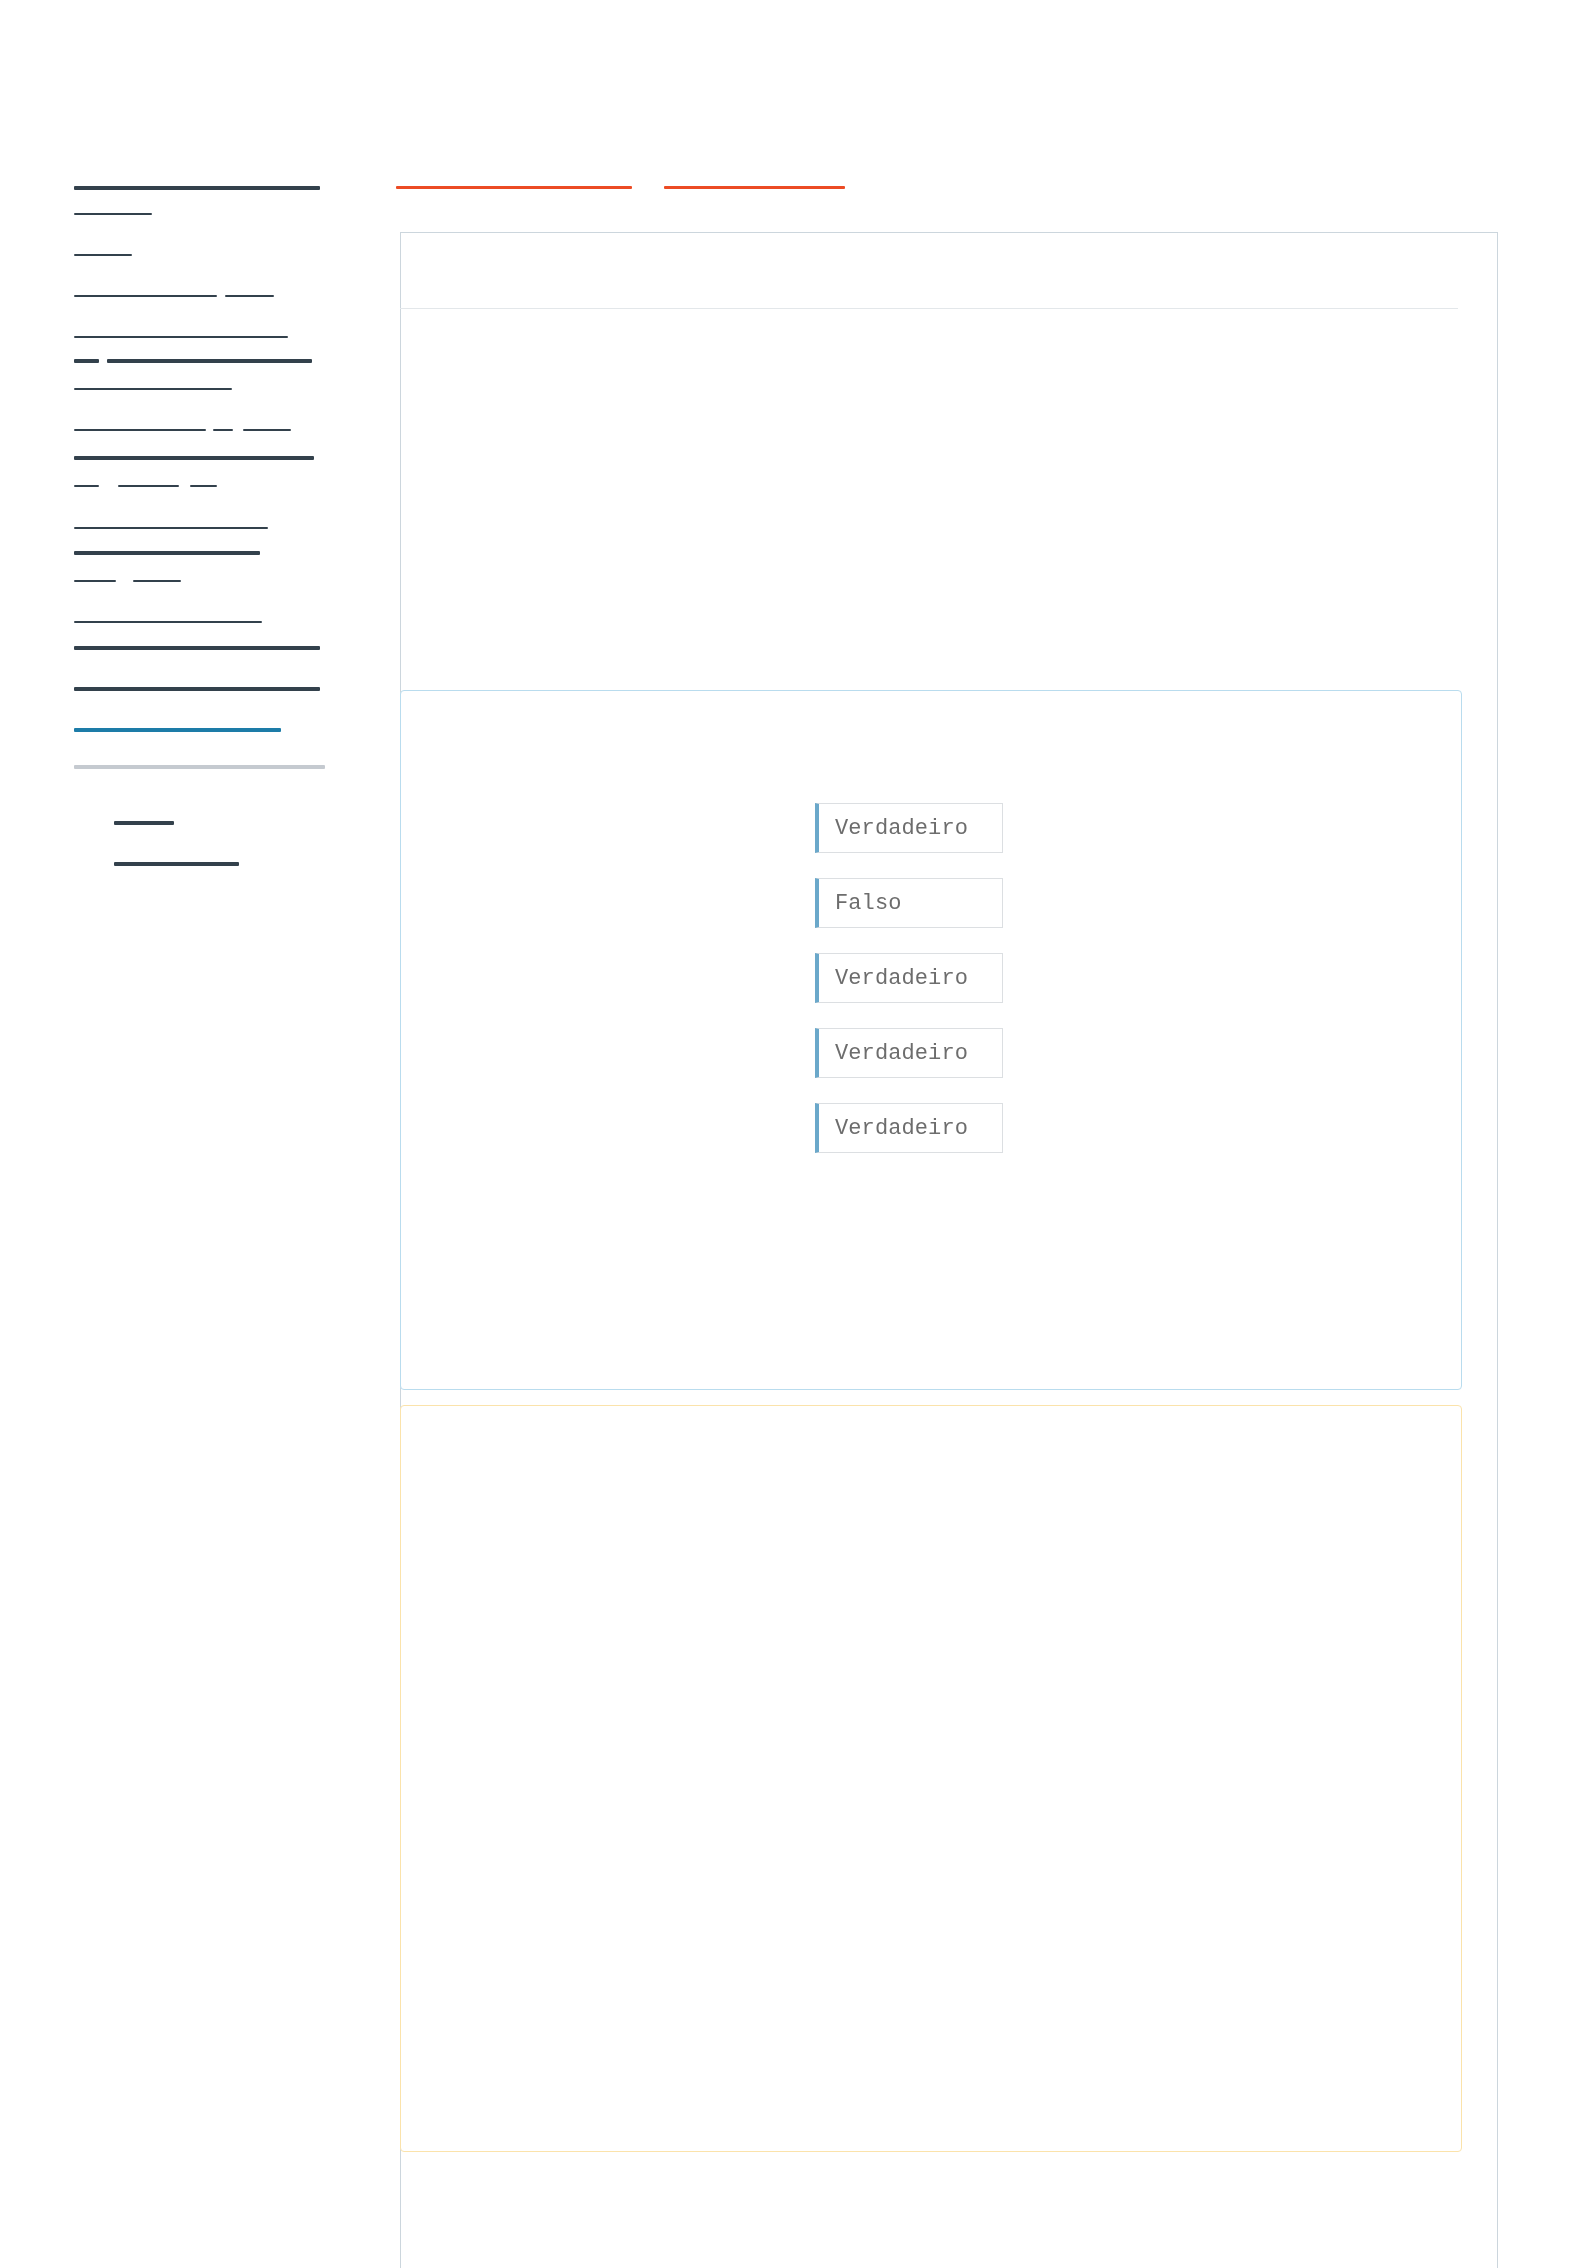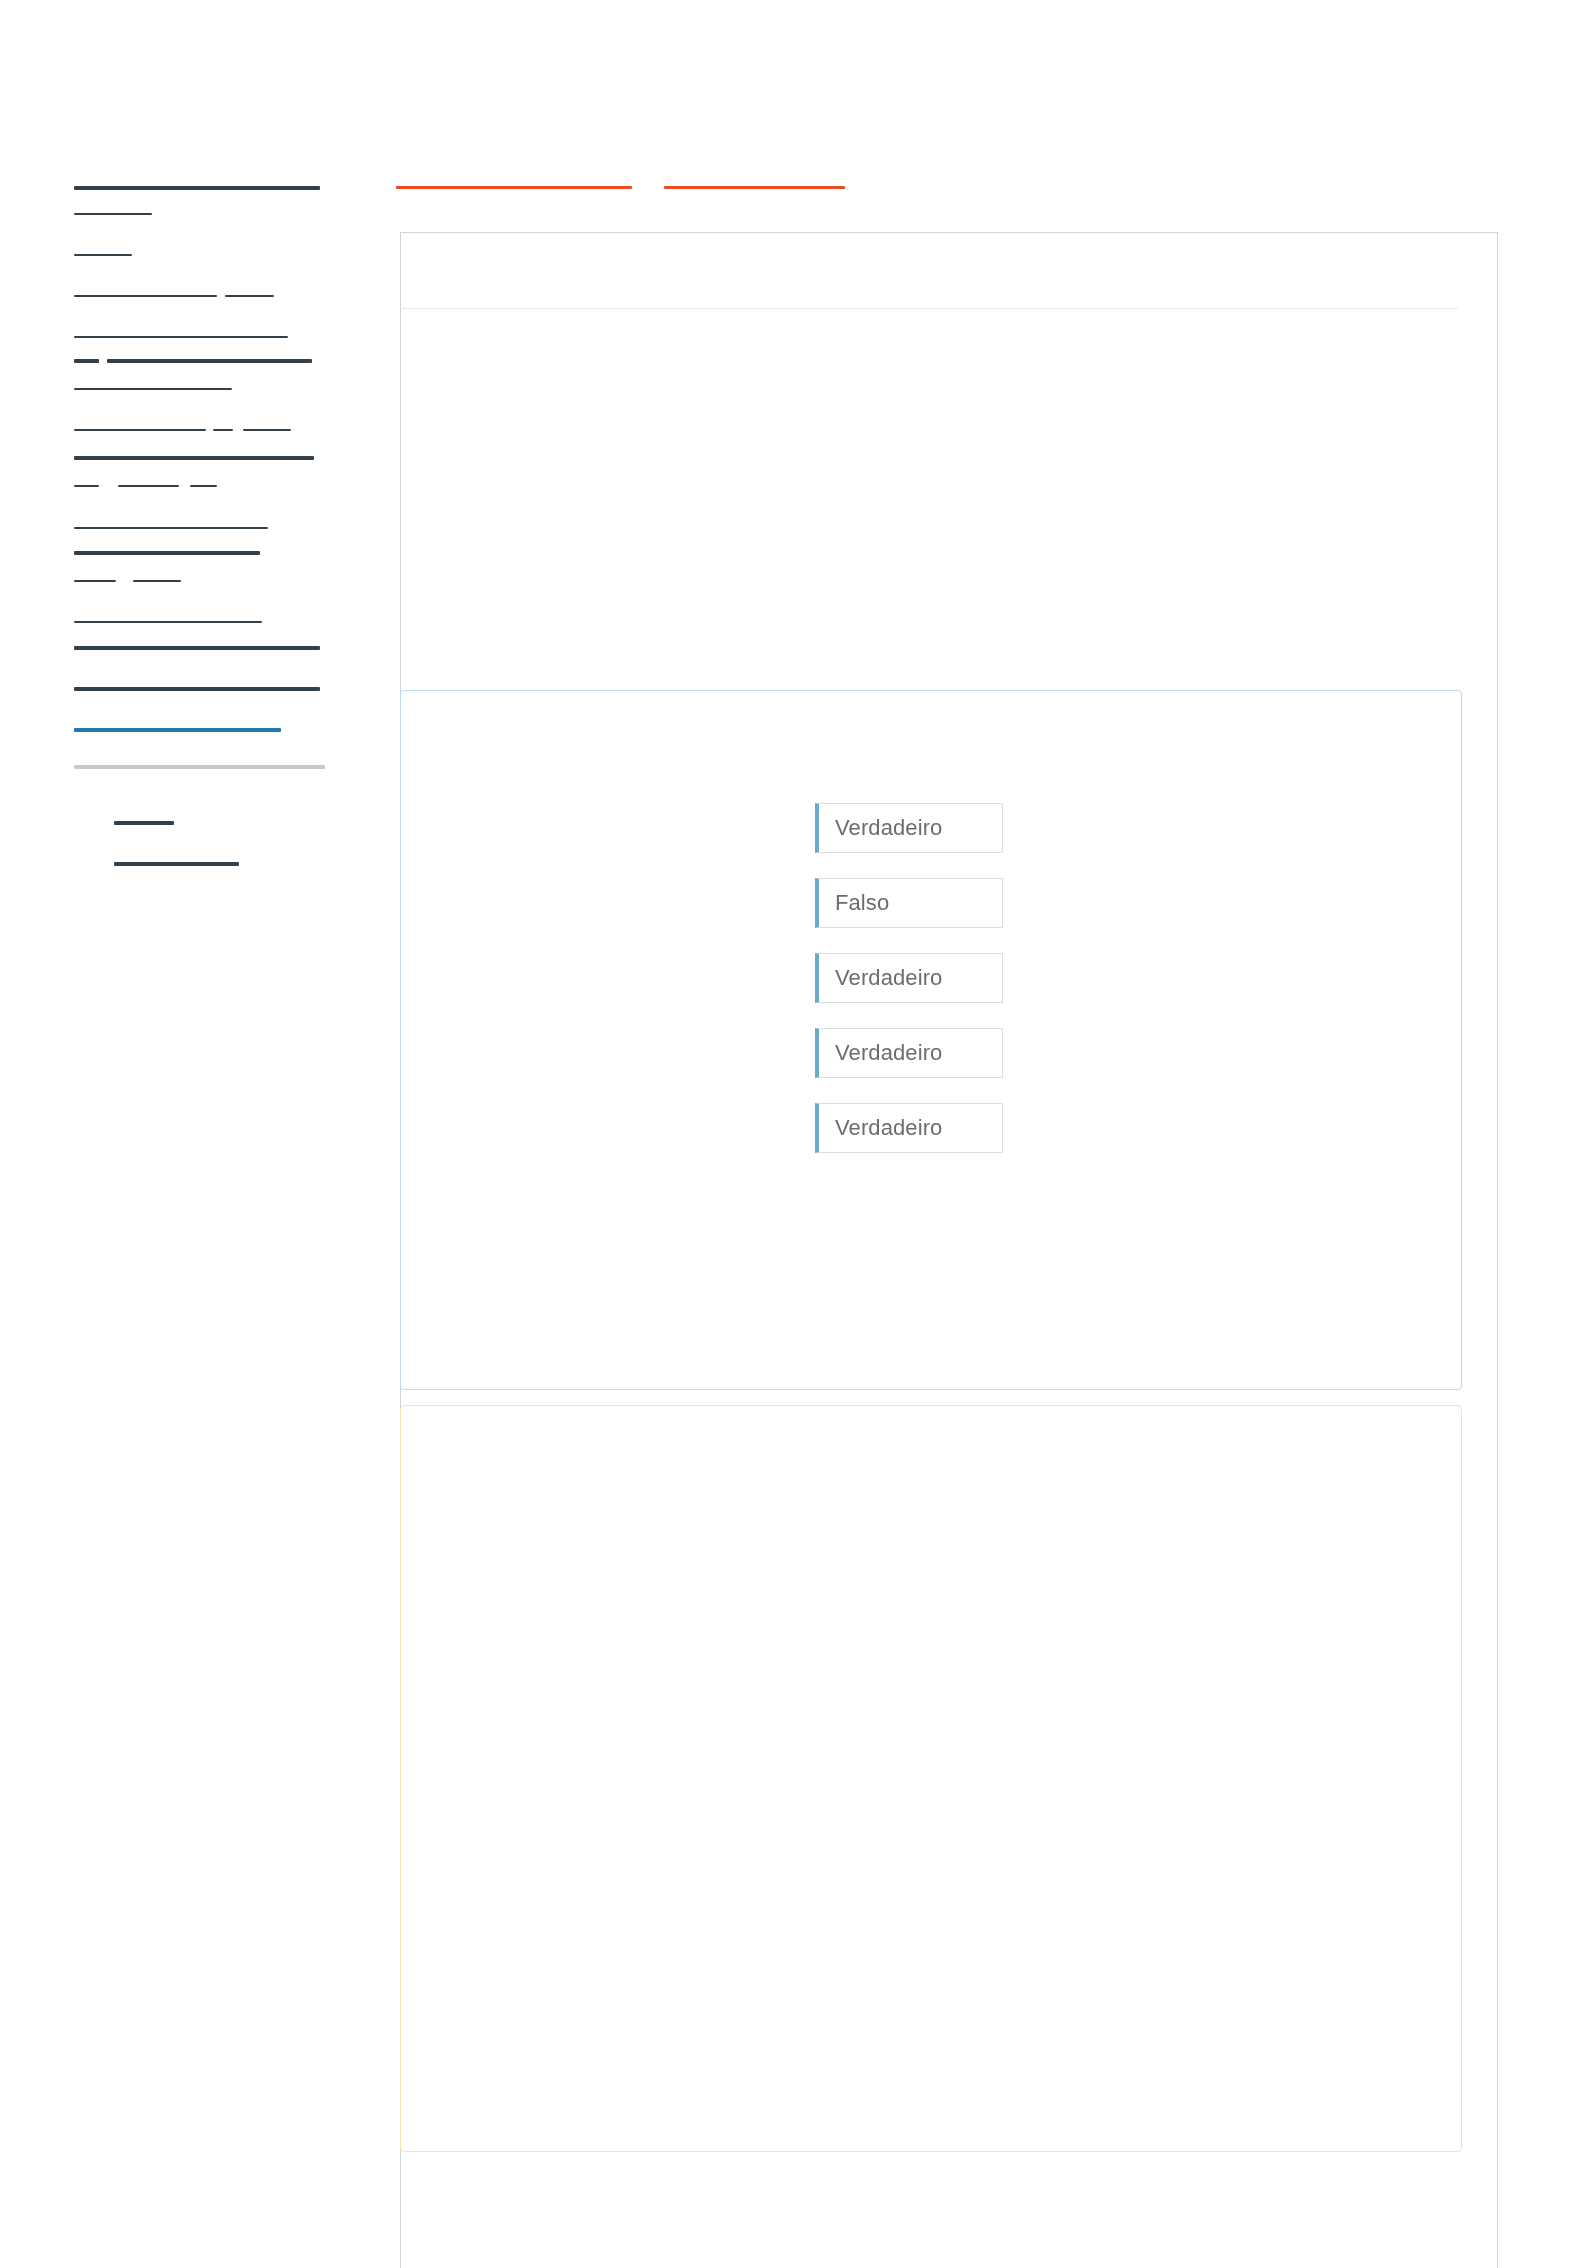--- a/index.html
+++ b/index.html
@@ -82,21 +82,21 @@
     height: 50px;
     background: #ffffff;
     border: 1px solid #dcdfe2;
     border-left: 4px solid #6ba8ca;
     box-sizing: border-box;
     display: flex;
     align-items: center;
     padding-left: 16px;
     font-size: 22px;
     color: #6d6d6d;
-    font-family: Liberation Sans, sans-serif;
+    font-family: Liberation Mono, monospace;
     letter-spacing: 0.1px;
   }
 
   
   #feedback-card {
     position: absolute;
     left: 400px;
     top: 1405px;
     width: 1062px;
     height: 747px;

